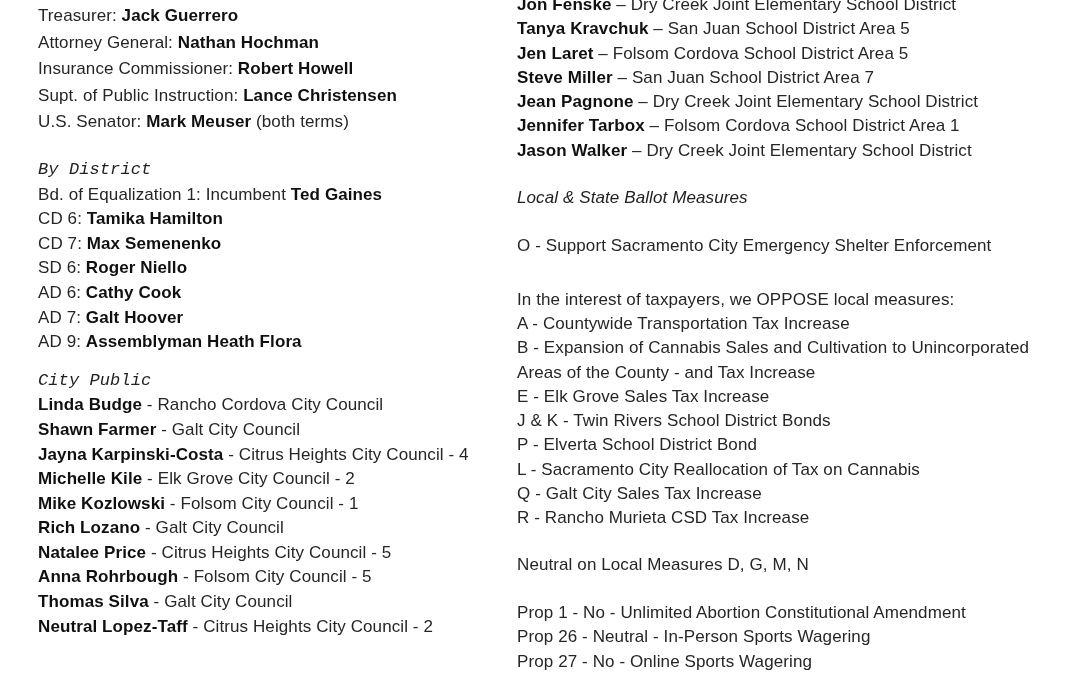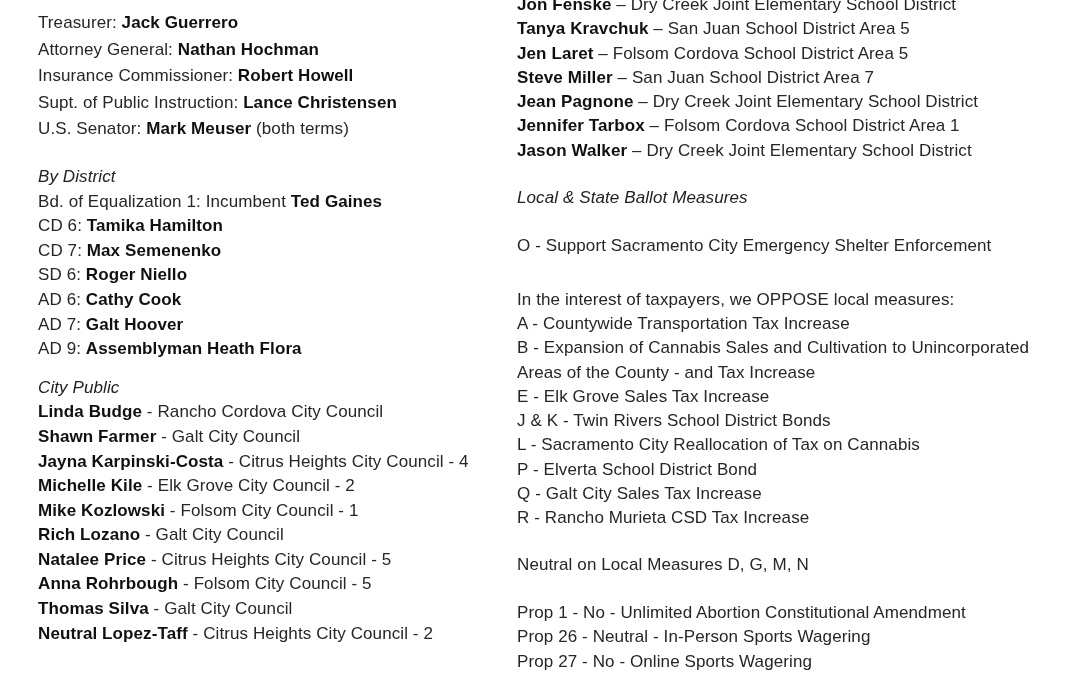--- a/index.html
+++ b/index.html
@@ -8,35 +8,35 @@
     width: 1080px;
     height: 675px;
     background: #ffffff;
     overflow: hidden;
     font-family: "Liberation Sans", "DejaVu Sans", sans-serif;
     font-size: 17px;
     color: #262626;
     letter-spacing: 0.1px;
   }
   .col { position: absolute; }
-  .col-left  { left: 38px;  top: 10px;  width: 475px; }
+  .col-left  { left: 38px;  top: 3px;  width: 475px; }
   .col-right { left: 517px; top: -7px; width: 560px; }
 
   .line { white-space: nowrap; }
   .col-left .block { line-height: 24.6px; }
   .col-left .block.statewide { line-height: 26.6px; }
   .col-right .block, .col-right .para, .col-right .section-heading { line-height: 24.3px; }
   .col-left .section-heading { line-height: 24.6px; }
 
   .section-heading {
     font-style: italic;
     color: #222222;
     white-space: nowrap;
   }
-  .col-left .section-heading { margin-top: 22px; }
+  .col-left .section-heading { margin-top: 22px; font-family: Liberation Mono, monospace; }
   .col-left .section-heading.council { margin-top: 14px; }
 
   .name { font-weight: 700; color: #101010; }
 
   .col-right .section-heading { margin-top: 23px; }
   .col-right .para.support { margin-top: 24px; }
   .col-right .block.oppose { margin-top: 29px; }
   .col-right .para.neutral { margin-top: 22px; }
   .col-right .block.props  { margin-top: 24px; }
 </style>
@@ -100,22 +100,22 @@
 
     <div class="para support line">O - Support Sacramento City Emergency Shelter Enforcement</div>
 
     <div class="block oppose">
       <div class="line">In the interest of taxpayers, we OPPOSE local measures:</div>
       <div class="line">A - Countywide Transportation Tax Increase</div>
       <div class="line">B - Expansion of Cannabis Sales and Cultivation to Unincorporated</div>
       <div class="line">Areas of the County - and Tax Increase</div>
       <div class="line">E - Elk Grove Sales Tax Increase</div>
       <div class="line">J &amp; K - Twin Rivers School District Bonds</div>
+      <div class="line">P - Elverta School District Bond</div>
       <div class="line">L - Sacramento City Reallocation of Tax on Cannabis</div>
-      <div class="line">P - Elverta School District Bond</div>
       <div class="line">Q - Galt City Sales Tax Increase</div>
       <div class="line">R - Rancho Murieta CSD Tax Increase</div>
     </div>
 
     <div class="para neutral line">Neutral on Local Measures D, G, M, N</div>
 
     <div class="block props">
       <div class="line">Prop 1 - No - Unlimited Abortion Constitutional Amendment</div>
       <div class="line">Prop 26 - Neutral - In-Person Sports Wagering</div>
       <div class="line">Prop 27 - No - Online Sports Wagering</div>

